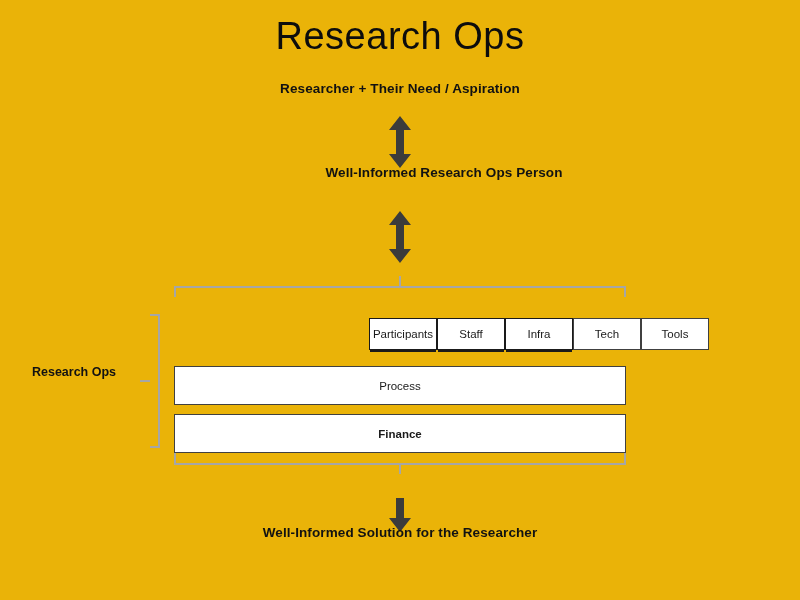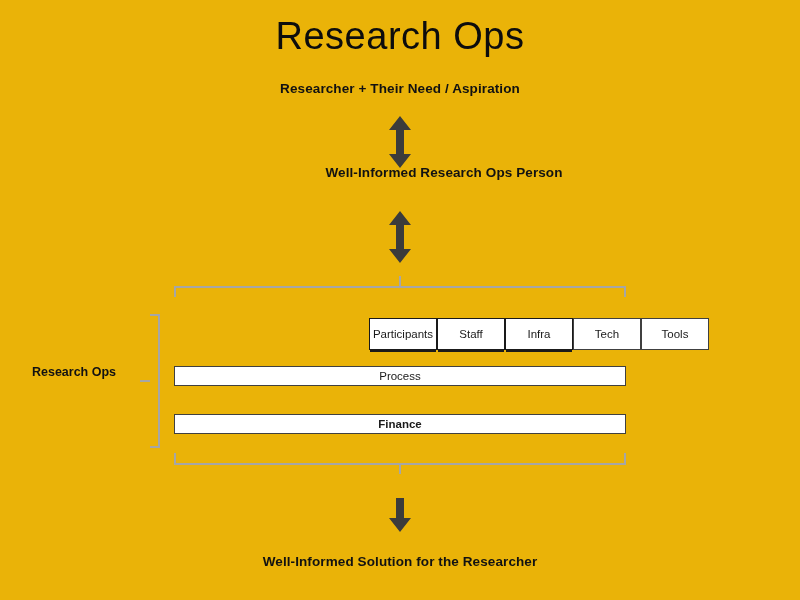--- a/index.html
+++ b/index.html
@@ -45,21 +45,21 @@
     text-align: center;
     font-size: 13.5px;
     font-weight: bold;
     color: #121212;
     letter-spacing: 0.1px;
     line-height: 18px;
     white-space: nowrap;
   }
   .caption-researcher { top: 72px; margin-top: 8px; }
   .caption-person     { top: 164px; padding-left: 44px; }
-  .caption-solution   { top: 553px; }
+  .caption-solution   { top: 524px; }
 
   
   .arrow {
     position: absolute;
     color: #3b3b3b;
   }
   .arrow svg { display: block; }
   .arrow-top    { left: 388px; top: 116px; }
   .arrow-middle { left: 388px; top: 211px; }
   .arrow-bottom { left: 388px; top: 498px; }
@@ -175,21 +175,21 @@
     white-space: nowrap;
   }
   .cell.dark   { border-color: #1a1a1a; }
   .cell.shadow { box-shadow: 0 3px 0 -1px #1a1a1a; }
 
   .bar-wide {
     position: absolute;
     left: 174px;
     box-sizing: border-box;
     width: 452px;
-    height: 20px;
+    height: 39px;
     border: 1.6px solid #404040;
     background: #ffffff;
     display: flex;
     align-items: center;
     justify-content: center;
     font-size: 11.5px;
     color: #1a1a1a;
   }
   .bar-process { top: 366px; }
   .bar-finance { top: 414px; font-weight: bold; }

